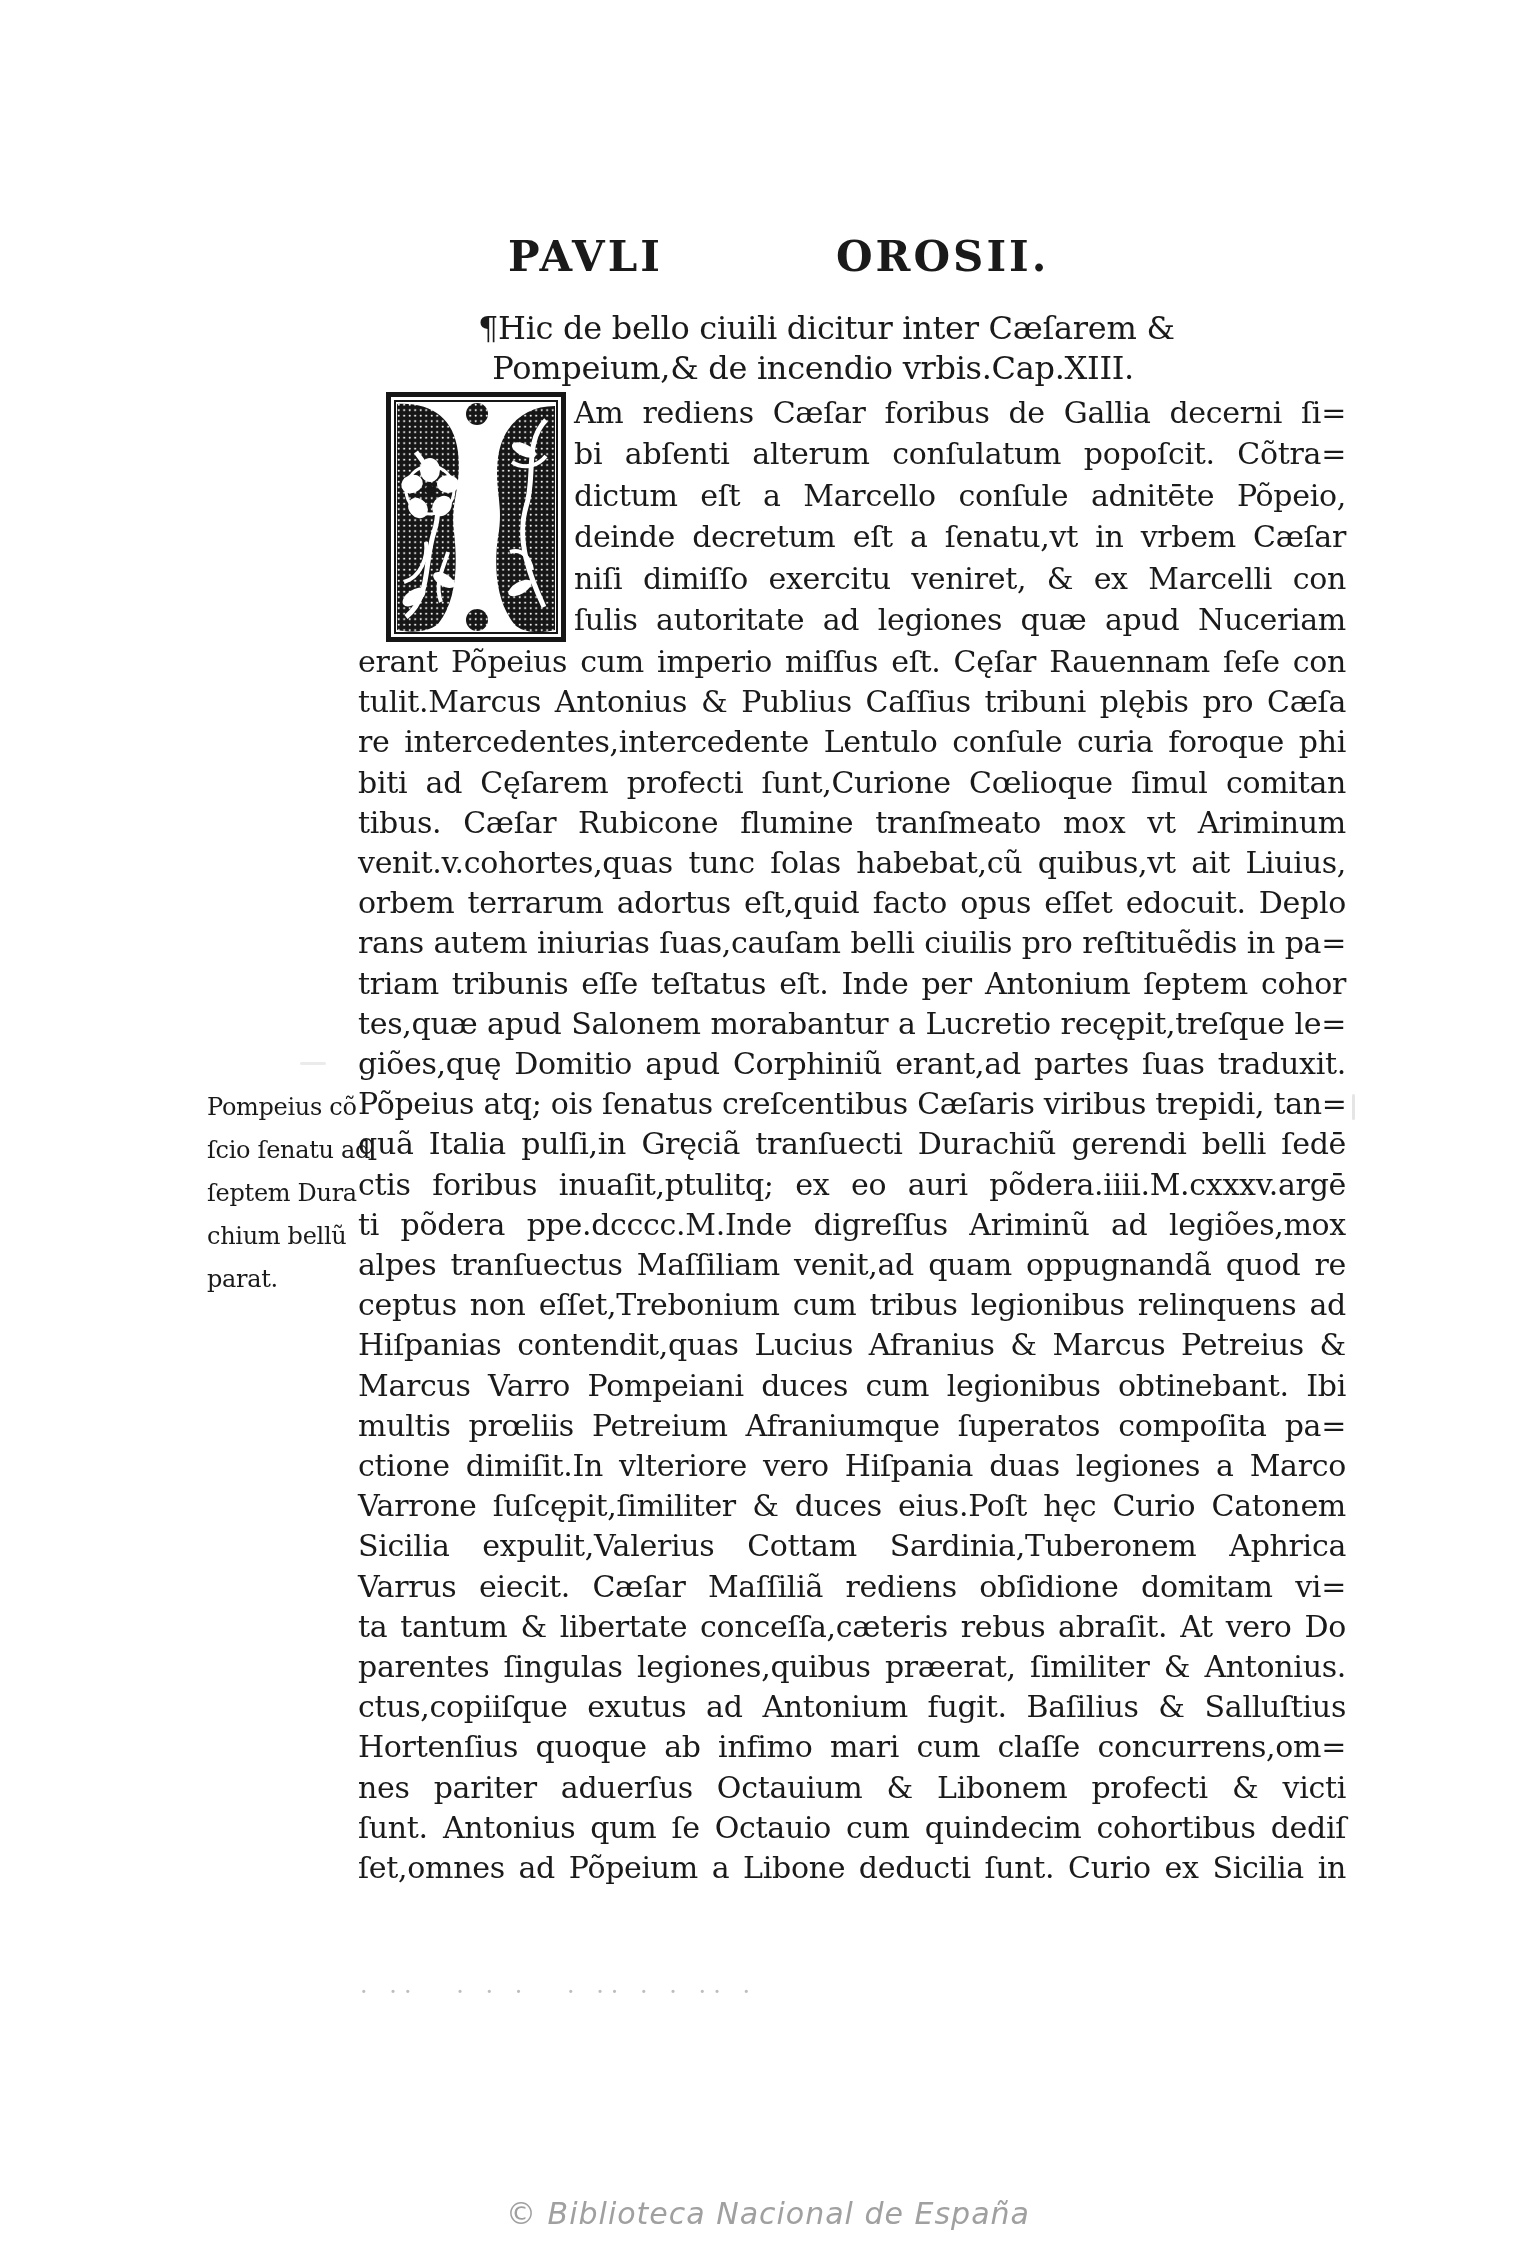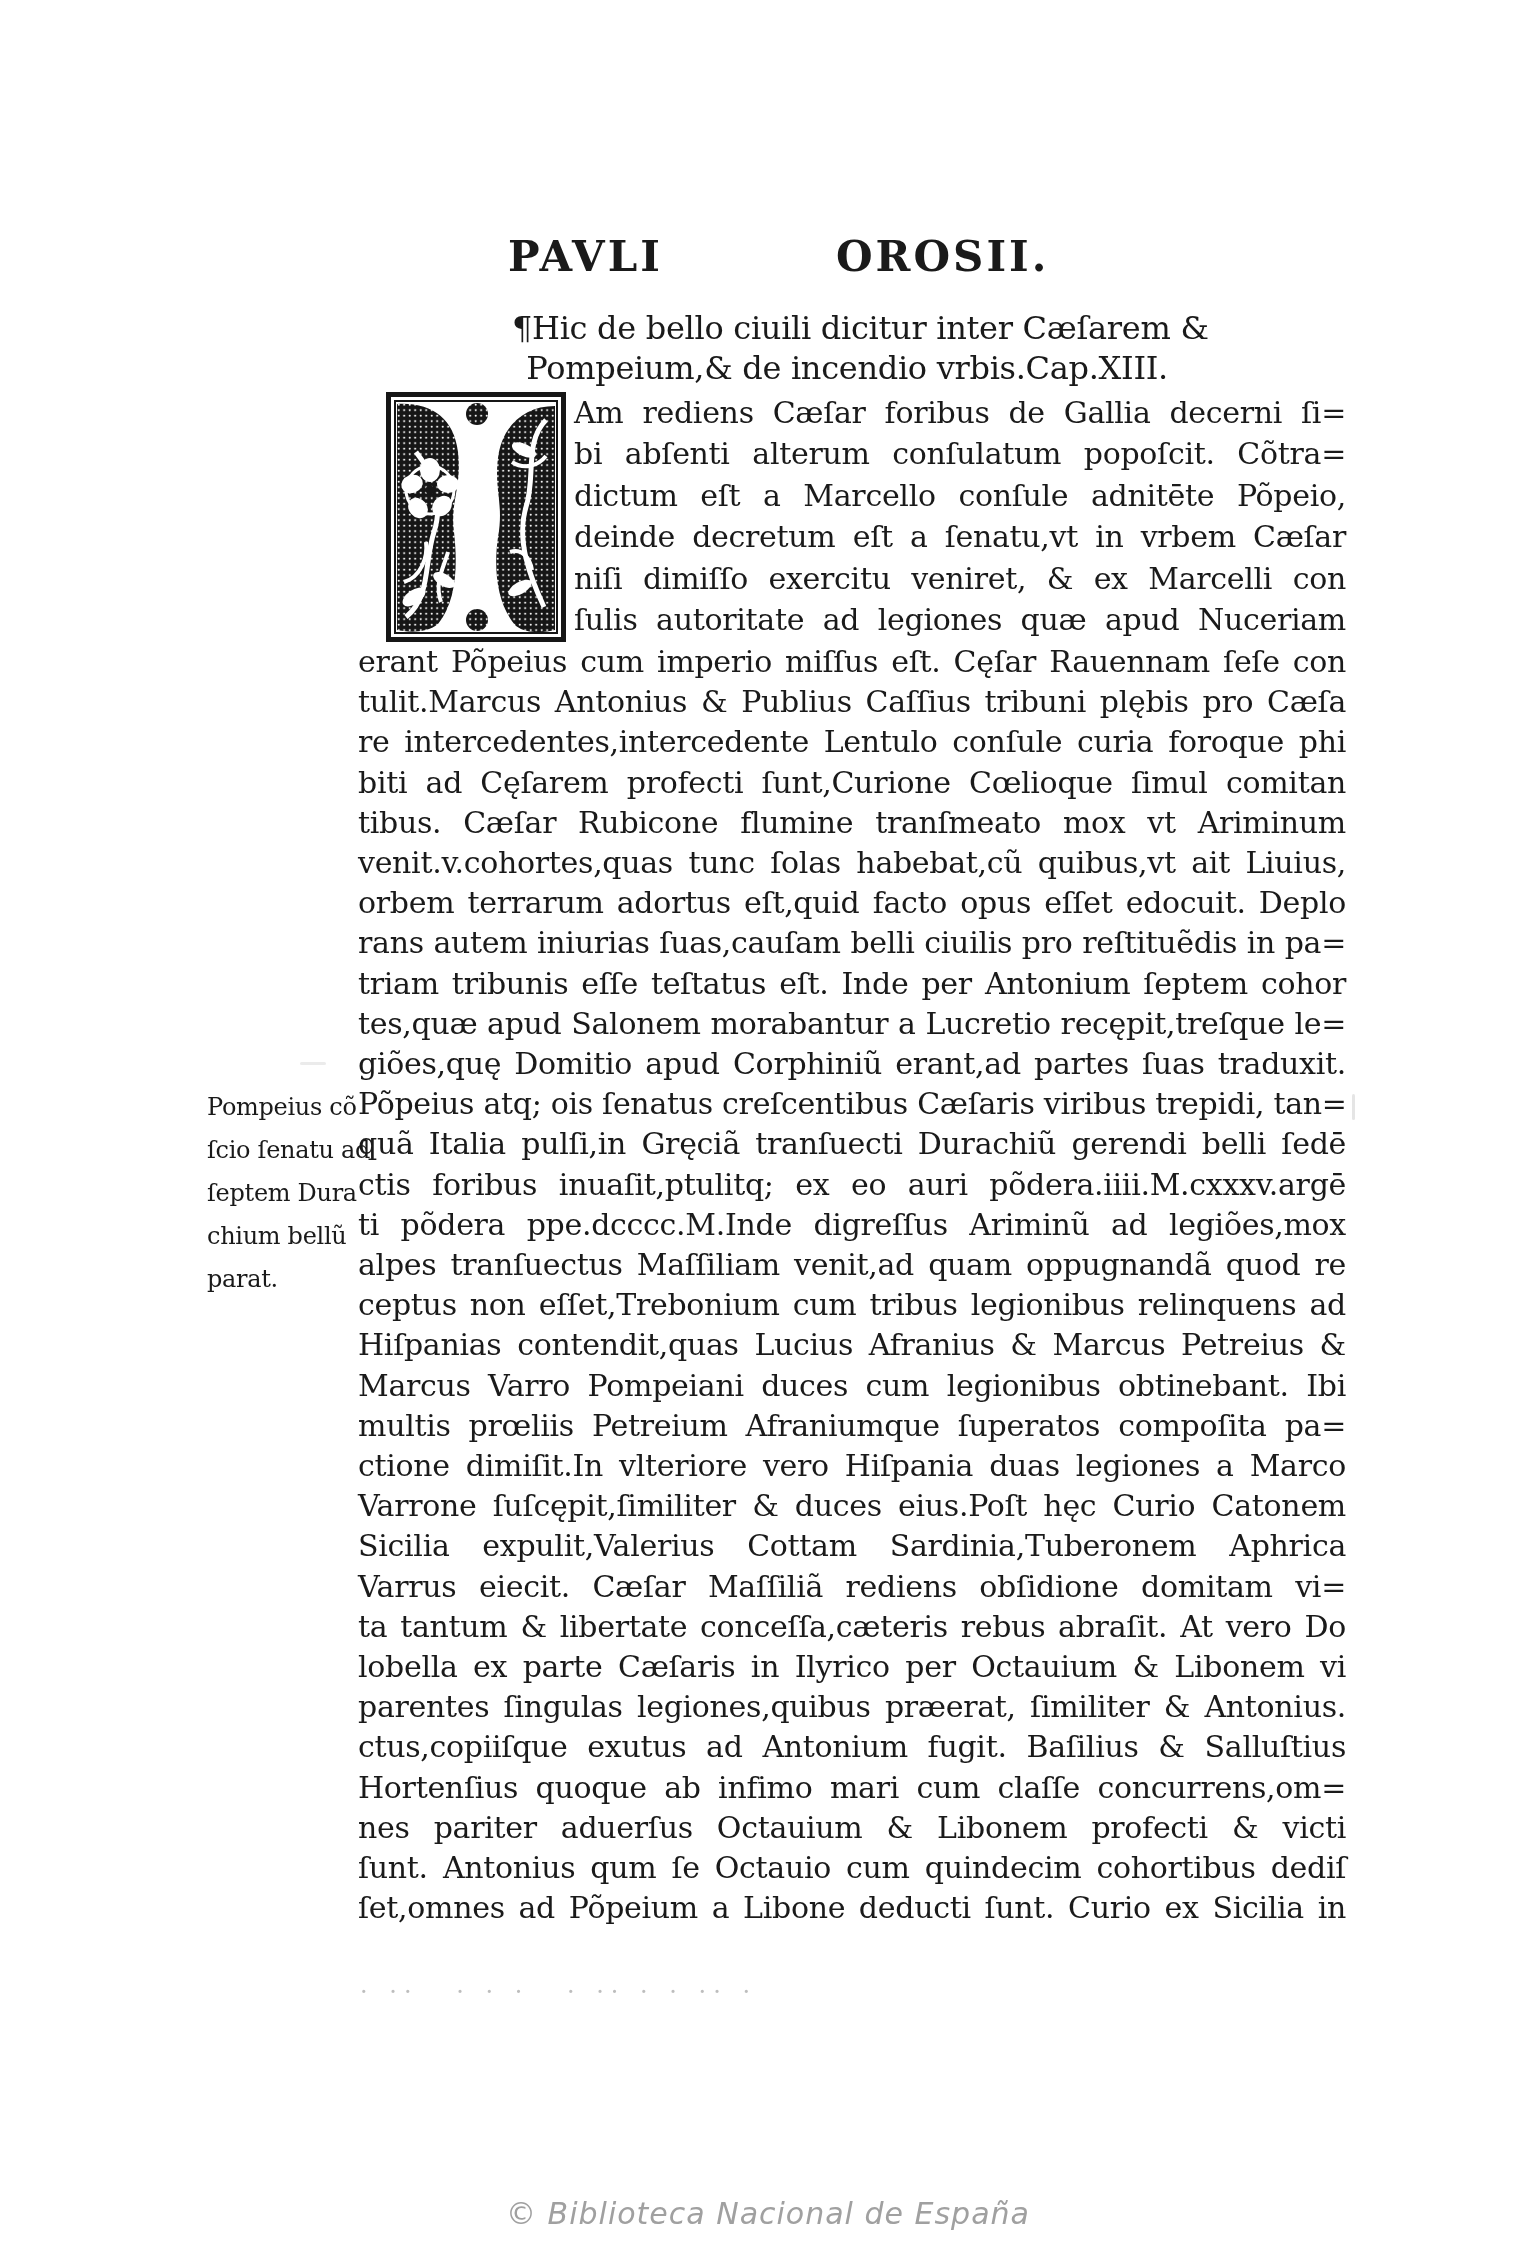--- a/index.html
+++ b/index.html
@@ -17,21 +17,21 @@
     overflow:hidden;
   }
   .running-head{
     position:absolute;top:232px;left:0;width:1536px;height:50px;
     font-weight:bold;font-size:42px;letter-spacing:3px;
   }
   .running-head .left{position:absolute;left:508px;top:0;}
   .running-head .right{position:absolute;left:836px;top:0;}
   .chapter-heading{
     position:absolute;left:478px;top:308px;width:656px;
-    font-size:32px;line-height:40px;letter-spacing:-0.3px;margin-left:34px;
+    font-size:32px;line-height:40px;letter-spacing:-0.3px;
   }
   .chapter-heading .l1{white-space:nowrap;}
   .chapter-heading .l2{display:flex;justify-content:flex-end;white-space:nowrap;}
   .initial-block{
     position:absolute;left:386px;top:392px;width:180px;height:250px;
   }
   .initial-block svg{display:block;width:100%;height:100%;}
   .body-indent{
     position:absolute;left:574px;top:392px;width:772px;
     font-size:30px;line-height:41.4px;letter-spacing:-0.3px;
@@ -157,21 +157,20 @@
   <div class="tline">alpes tranſuectus Maſſiliam venit,ad quam oppugnandã quod re</div>
   <div class="tline">ceptus non eſſet,Trebonium cum tribus legionibus relinquens ad</div>
   <div class="tline">Hiſpanias contendit,quas Lucius Afranius &amp; Marcus Petreius &amp;</div>
   <div class="tline">Marcus Varro Pompeiani duces cum legionibus obtinebant. Ibi</div>
   <div class="tline">multis prœliis Petreium Afraniumque ſuperatos compoſita pa=</div>
   <div class="tline">ctione dimiſit.In vlteriore vero Hiſpania duas legiones a Marco</div>
   <div class="tline">Varrone ſuſcępit,ſimiliter &amp; duces eius.Poſt hęc Curio Catonem</div>
   <div class="tline">Sicilia expulit,Valerius Cottam Sardinia,Tuberonem Aphrica</div>
   <div class="tline">Varrus eiecit. Cæſar Maſſiliã rediens obſidione domitam vi=</div>
   <div class="tline">ta tantum &amp; libertate conceſſa,cæteris rebus abraſit. At vero Do</div>
-  <div class="tline">lobella ex parte Cæſaris in Ilyrico per Octauium &amp; Libonem vi</div>
   <div class="tline">parentes ſingulas legiones,quibus præerat, ſimiliter &amp; Antonius.</div>
   <div class="tline">ctus,copiiſque exutus ad Antonium fugit. Baſilius &amp; Salluſtius</div>
   <div class="tline">Hortenſius quoque ab infimo mari cum claſſe concurrens,om=</div>
   <div class="tline">nes pariter aduerſus Octauium &amp; Libonem profecti &amp; victi</div>
   <div class="tline">ſunt. Antonius qum ſe Octauio cum quindecim cohortibus dediſ</div>
   <div class="tline">ſet,omnes ad Põpeium a Libone deducti ſunt. Curio ex Sicilia in</div>
 </div>
 
 <div class="margin-note">
   <div>Pompeius cõ</div>

